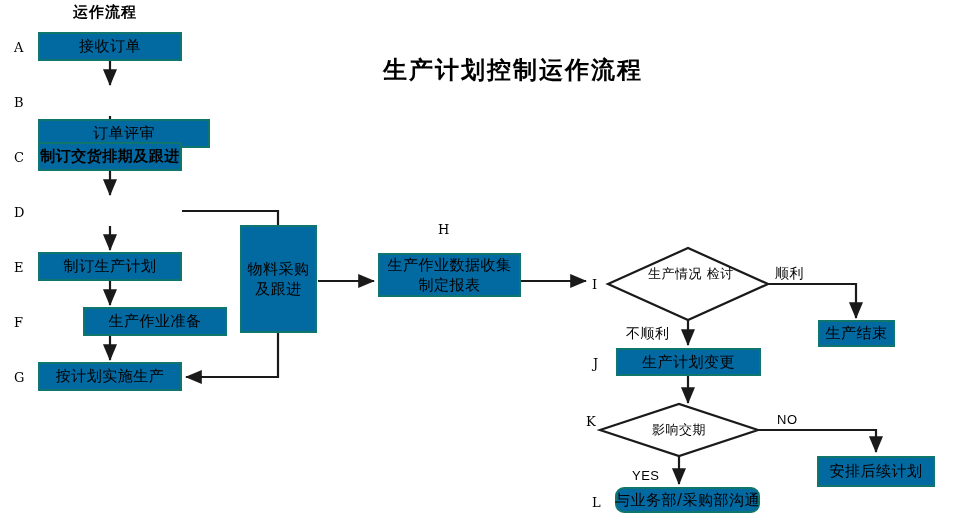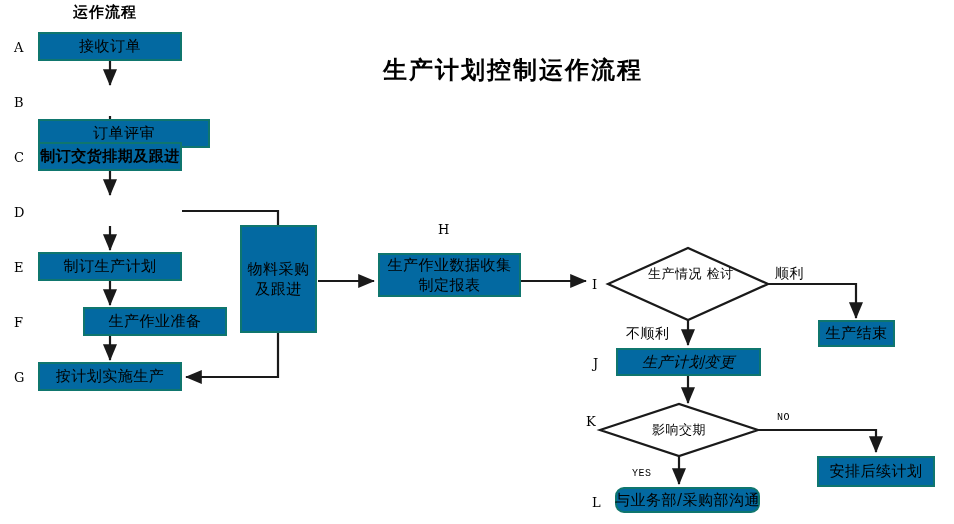--- a/index.html
+++ b/index.html
@@ -49,22 +49,22 @@
   }
   .edge-label {
     position: absolute;
     font-size: 14px;
     color: #000000;
     white-space: nowrap;
     z-index: 4;
     letter-spacing: 0.5px;
   }
   .edge-label.latin {
-    font-family: Liberation Mono, monospace;
-    font-size: 10px;
+    font-family: Liberation Sans, sans-serif;
+    font-size: 13px;
   }
   .section-header {
     position: absolute;
     font-size: 15px;
     font-weight: bold;
     color: #000000;
     white-space: nowrap;
     letter-spacing: 1px;
     z-index: 4;
   }
@@ -191,21 +191,21 @@
   </div>
 
   <div class="edge-label" style="left:775px; top:265px;">顺利</div>
   <div class="edge-label" style="left:626px; top:325px;">不顺利</div>
 
   <div class="node" style="left:818px; top:320px; width:77px; height:27px;">
     <span class="ln">生产结束</span>
   </div>
 
   <div class="step-label" style="left:593px; top:356px;">J</div>
-  <div class="node" style="left:616px; top:348px; width:145px; height:28px;font-style:italic;">
+  <div class="node" style="left:616px; top:348px; width:145px; height:28px;">
     <span class="ln">生产计划变更</span>
   </div>
 
   <div class="step-label" style="left:586px; top:414px;">K</div>
   <div class="diamond-text" style="left:639px; top:422px; width:80px;">
     <span class="ln">影响交期</span>
   </div>
 
   <div class="edge-label latin" style="left:777px; top:412px;">NO</div>
   <div class="edge-label latin" style="left:632px; top:468px;">YES</div>

